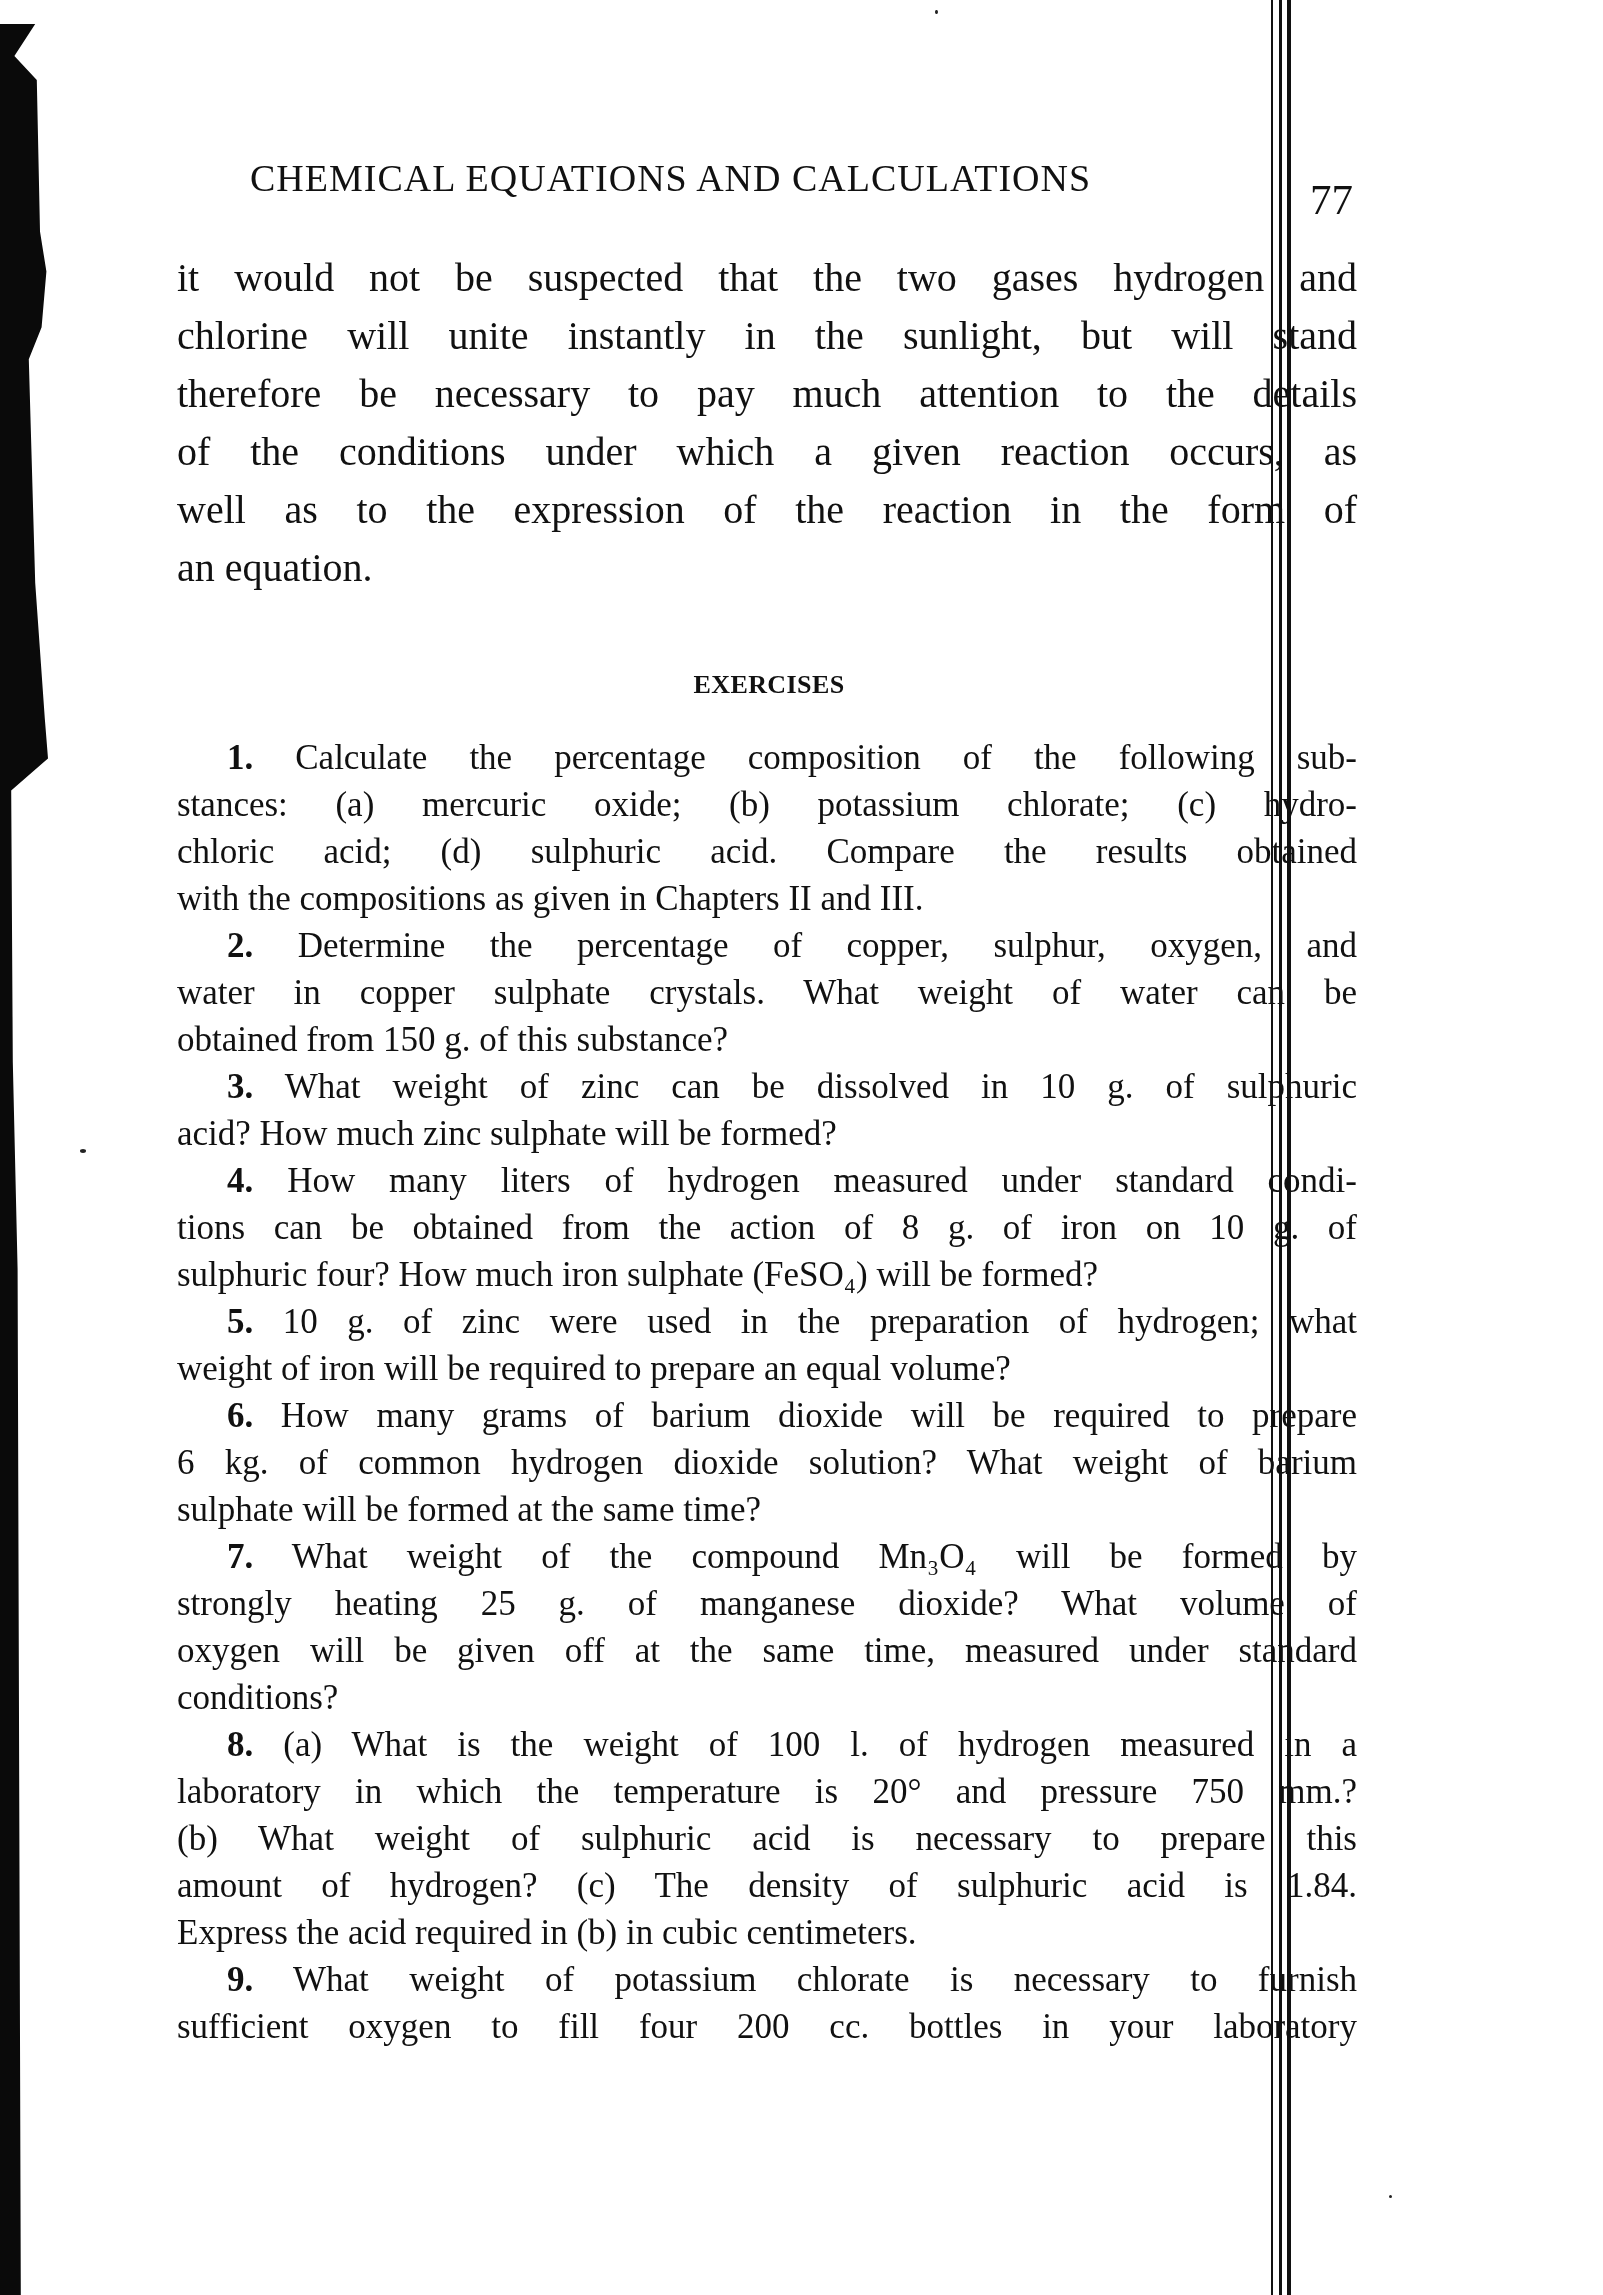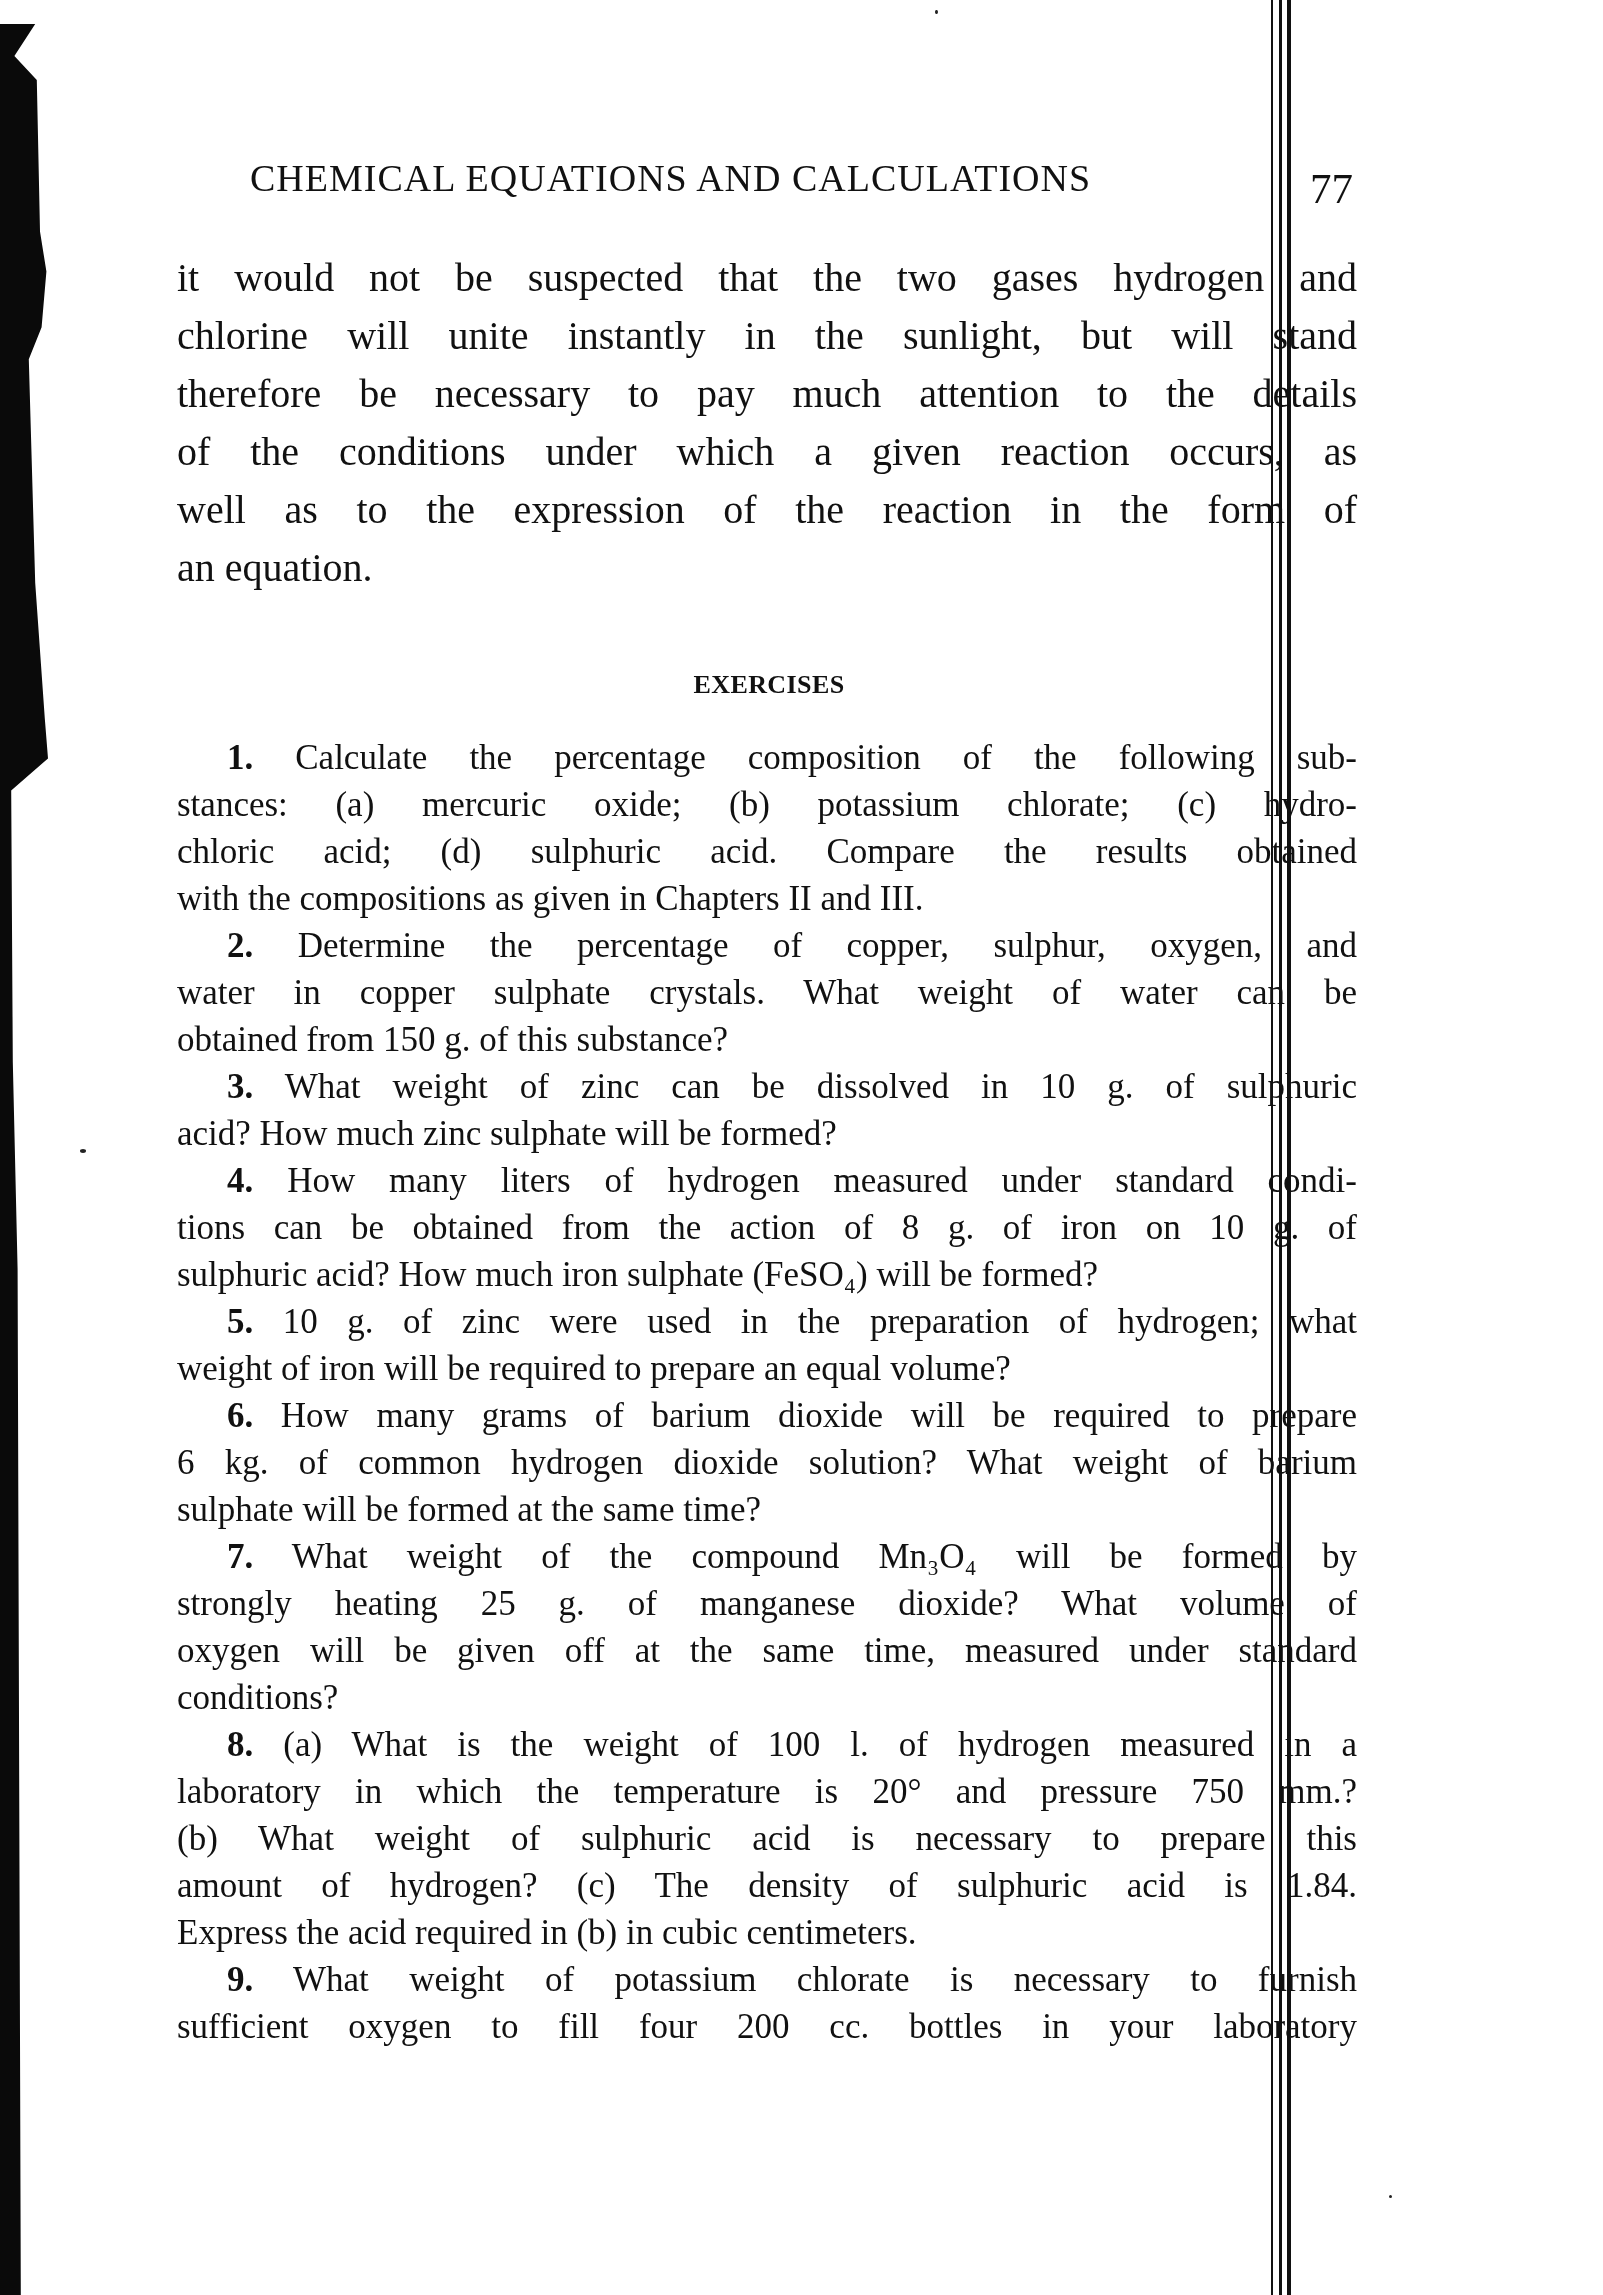--- a/index.html
+++ b/index.html
@@ -8,21 +8,21 @@
   .page { position: absolute; left: 0; top: 0; width: 1301px; height: 2295px; }
 
   
   .left-edge { position: absolute; left: 0; top: 24px; width: 48px; height: 2272px; }
   .right-rules { position: absolute; top: 0; right: 0; width: 32px; height: 2295px; }
   .rule { position: absolute; top: 0; bottom: 0; background: #111; }
   .speck { position: absolute; background: #222; border-radius: 50%; }
 
   .running-head { position: absolute; left: 250px; top: 156px; width: 1117px; height: 48px; }
   .running-title { position: absolute; left: 0; top: 0; font-size: 38px; letter-spacing: 1px; white-space: nowrap; }
-  .page-number { position: absolute; left: 1060px; top: 8px; font-size: 43px; font-style: normal; }
+  .page-number { position: absolute; left: 1060px; top: 19px; font-size: 43px; font-style: normal; }
 
   .para { position: absolute; left: 177px; width: 1180px; top: 249px; }
   .line { display: block; white-space: nowrap; text-align: justify; text-align-last: justify; }
   .para .line { font-size: 40px; height: 58px; line-height: 58px; }
   .para .line.last { text-align-last: left; }
 
   .heading { position: absolute; left: 673px; top: 670px; width: 192px; font-size: 26px; font-weight: bold;
              text-align: center; letter-spacing: 0.4px; }
 
   .exercises { position: absolute; left: 177px; width: 1180px; top: 734px; }
@@ -76,21 +76,21 @@
         <span class="line"><span>water in copper sulphate crystals.  What weight of water can be</span></span>
         <span class="line last"><span>obtained from 150 g. of this substance?</span></span>
       </div>
       <div>
         <span class="line first"><span class="num">3.</span> <span>What weight of zinc can be dissolved in 10 g. of sulphuric</span></span>
         <span class="line last"><span>acid?  How much zinc sulphate will be formed?</span></span>
       </div>
       <div>
         <span class="line first"><span class="num">4.</span> <span>How many liters of hydrogen measured under standard condi-</span></span>
         <span class="line"><span>tions can be obtained from the action of 8 g. of iron on 10 g. of</span></span>
-        <span class="line last"><span>sulphuric acid?  How much iron sulphate (FeSO₄) will be formed?</span></span>
+        <span class="line last"><span>sulphuric four?  How much iron sulphate (FeSO₄) will be formed?</span></span>
       </div>
       <div>
         <span class="line first"><span class="num">5.</span> <span>10 g. of zinc were used in the preparation of hydrogen; what</span></span>
         <span class="line last"><span>weight of iron will be required to prepare an equal volume?</span></span>
       </div>
       <div>
         <span class="line first"><span class="num">6.</span> <span>How many grams of barium dioxide will be required to prepare</span></span>
         <span class="line"><span>6 kg. of common hydrogen dioxide solution?  What weight of barium</span></span>
         <span class="line last"><span>sulphate will be formed at the same time?</span></span>
       </div>

